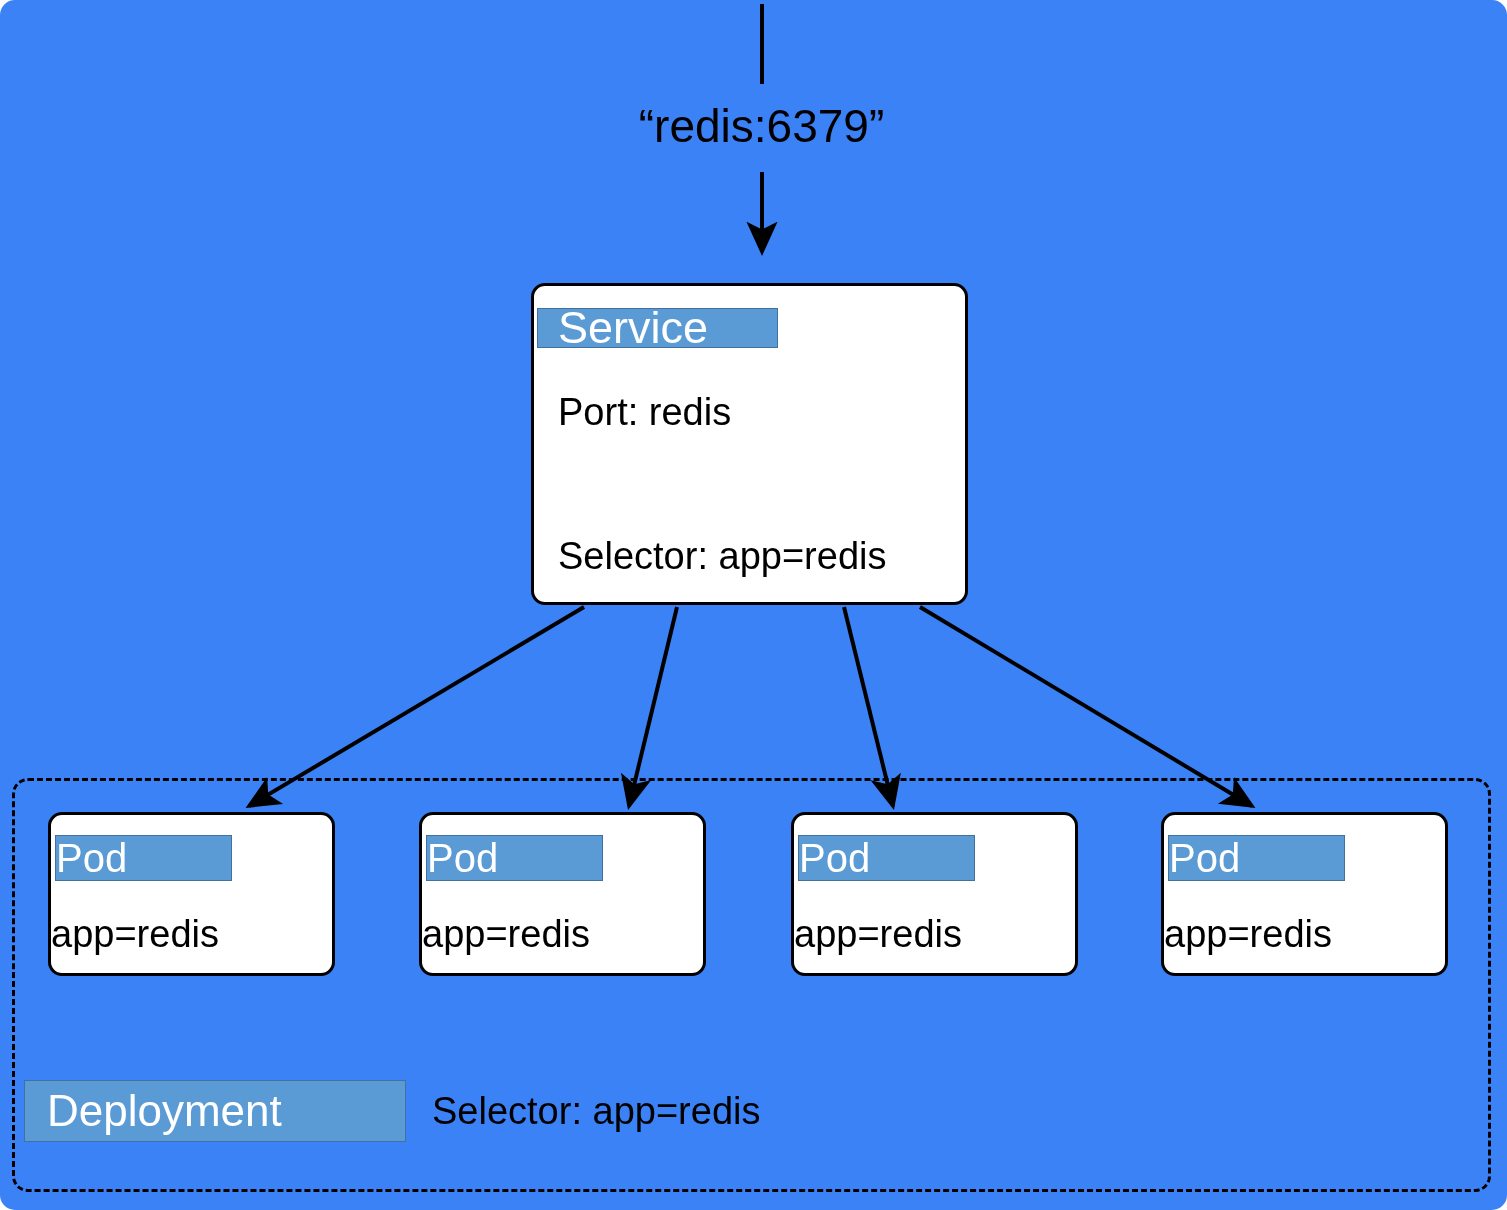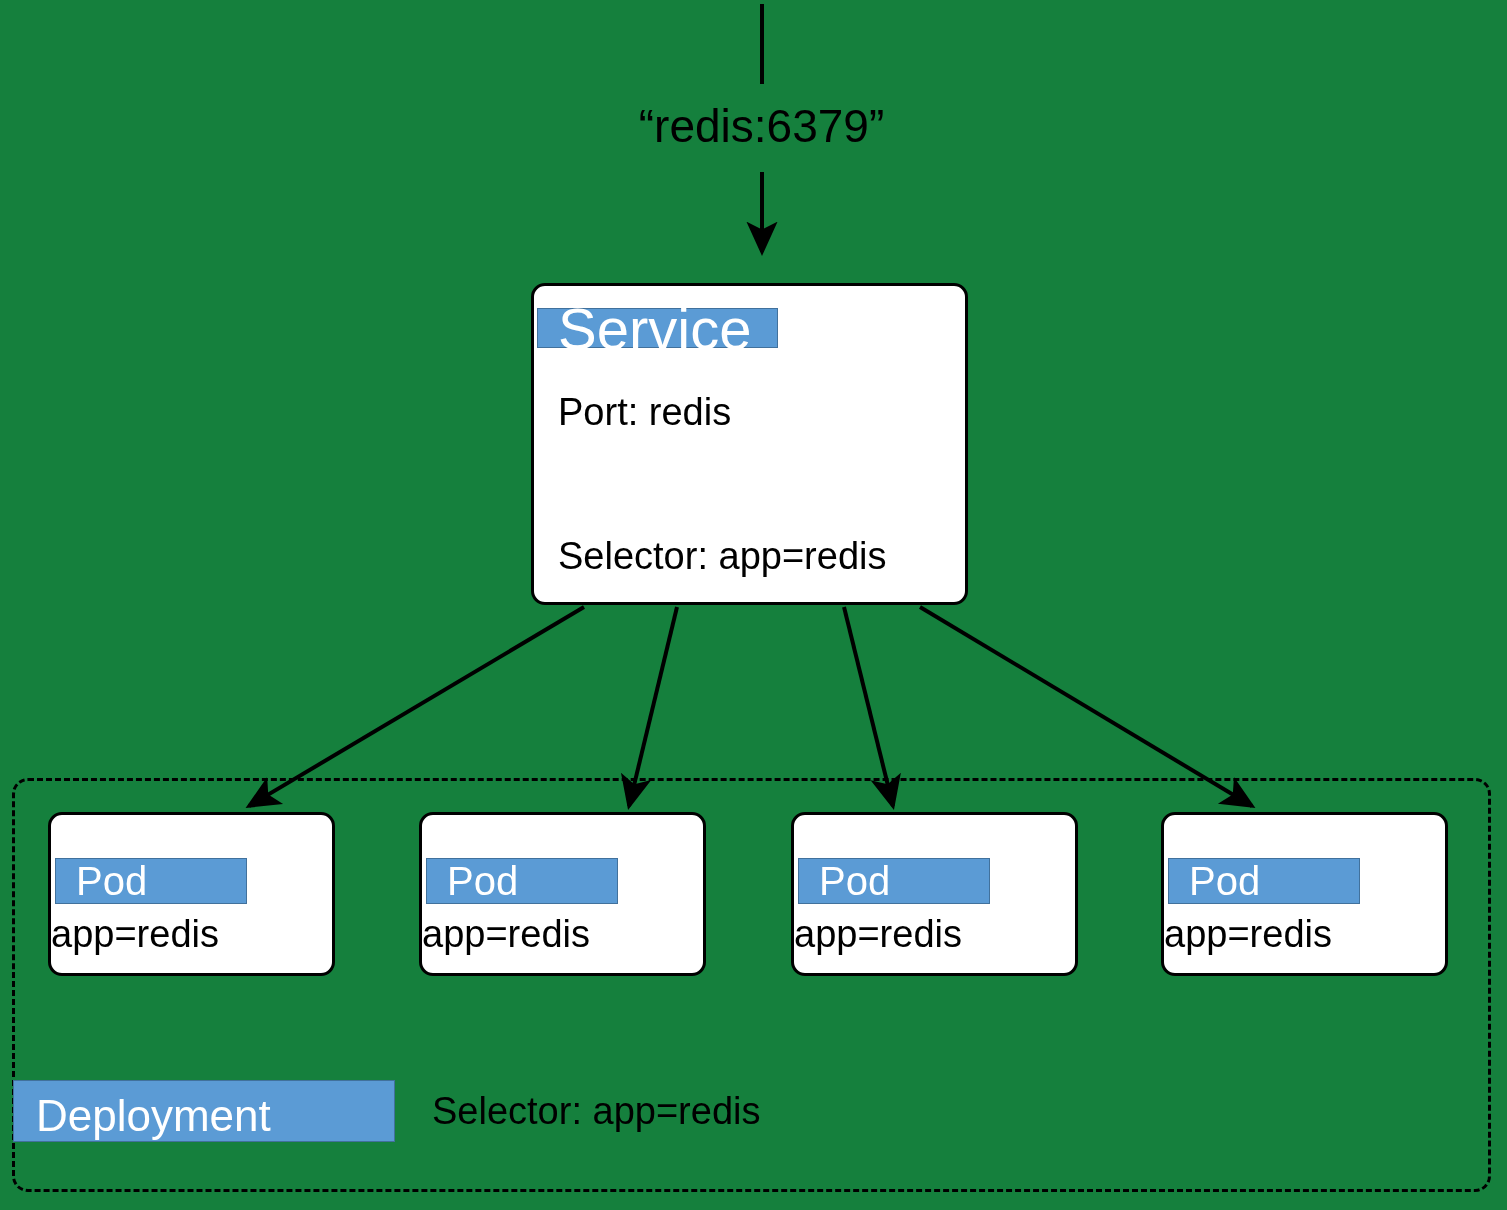--- a/index.html
+++ b/index.html
@@ -8,22 +8,23 @@
     background: #ffffff;
   }
   body {
     font-family: "Liberation Sans", sans-serif;
     color: #000000;
   }
   #canvas {
     position: relative;
     width: 1507px;
     height: 1210px;
-    background: #15803d;
+    background: #3b82f6;
     overflow: hidden;
+    border-radius: 15px;
   }
 
   
   #edges {
     position: absolute;
     left: 0;
     top: 0;
     width: 1507px;
     height: 1210px;
     pointer-events: none;
@@ -73,21 +74,21 @@
     top: 283px;
     width: 437px;
     height: 322px;
   }
   #service-badge {
     left: 3px;
     top: 22px;
     width: 241px;
     height: 40px;
     padding-left: 20px;
-    font-size: 58px;
+    font-size: 45px;
   }
   .service-line {
     position: absolute;
     left: 24px;
     font-size: 38px;
     line-height: 44px;
     white-space: nowrap;
     color: #000000;
   }
   #service-line-0 { top: 104px; }
@@ -109,52 +110,49 @@
 
   
   .pod-card {
     width: 287px;
     height: 164px;
     top: 812px;
   }
   .pod-badge {
     left: 4px;
     top: 20px;
-    width: 192px;
+    width: 177px;
     height: 46px;
-    padding-left: 20px;
     font-size: 40px;
-    margin-top: 23px;
   }
   .pod-label {
     position: absolute;
     left: 0;
     right: 4px;
     top: 96px;
     text-align: left;
     font-size: 38px;
     line-height: 46px;
     white-space: nowrap;
     color: #000000;
   }
   #pod-card-0 { left: 48px;   }
   #pod-card-1 { left: 419px;  }
   #pod-card-2 { left: 791px;  }
   #pod-card-3 { left: 1161px; }
 
   
   #deployment-badge {
     position: absolute;
-    left: 13px;
+    left: 24px;
     top: 1080px;
     width: 382px;
     height: 62px;
     padding-left: 22px;
     font-size: 44px;
-    align-items: flex-end;
   }
   #deployment-selector {
     position: absolute;
     left: 432px;
     top: 1085px;
     font-size: 38px;
     line-height: 52px;
     white-space: nowrap;
     color: #000000;
   }

